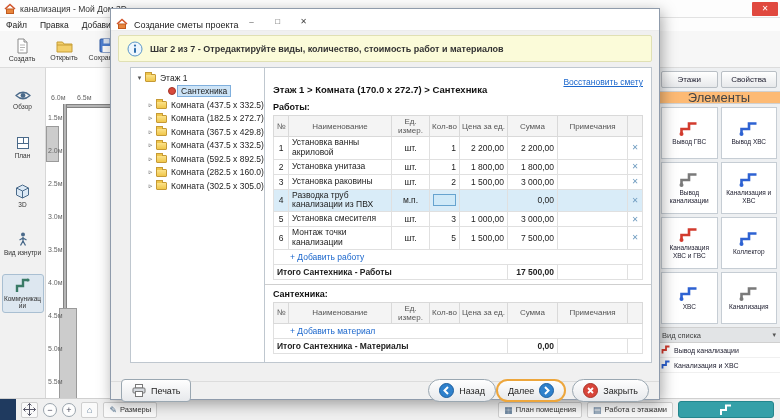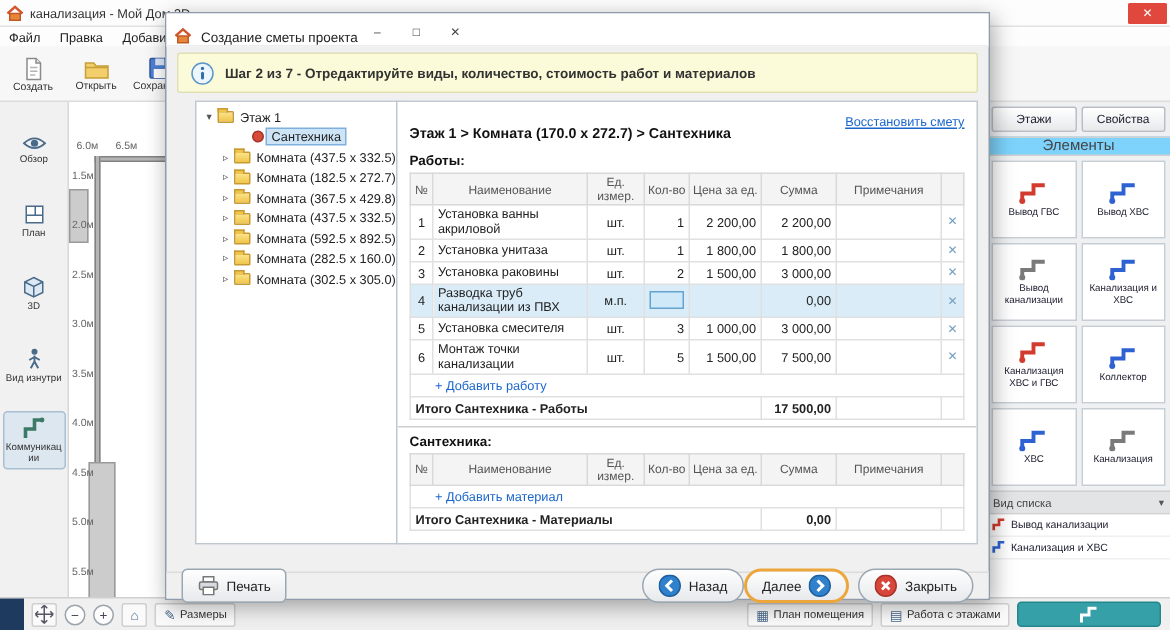--- a/index.html
+++ b/index.html
@@ -27,21 +27,21 @@
 .hlabel{position:absolute;top:26px;font-size:7px;color:#666;}
 .wall-v{position:absolute;left:17px;top:36px;width:4px;bottom:0;background:#b5b5b5;border-left:1px solid #828282;border-right:1px solid #828282;}
 .wall-h{position:absolute;left:17px;top:36px;height:4px;width:72px;background:#b5b5b5;border:1px solid #828282;}
 .block1{position:absolute;left:0;top:58px;width:13px;height:36px;background:#cccccc;border:1px solid #9a9a9a;}
 .block2{position:absolute;left:13px;top:240px;width:18px;height:92px;background:#cccccc;border:1px solid #9a9a9a;}
 
 
 .rpanel{position:absolute;right:0;top:0;bottom:0;width:123px;background:#eef0f2;border-left:1px solid #cfcfcf;display:flex;flex-direction:column;}
 .rtabs{display:flex;gap:3px;padding:3px;}
 .rtab{flex:1;height:17px;font-size:8px;background:linear-gradient(#ffffff,#e7e9eb);border:1px solid #b9bfc5;border-radius:2px;text-align:center;line-height:15px;color:#223;}
-.rsection{height:13px;background:#7dd3fc;border-top:1px solid #d0d0d0;border-bottom:1px solid #d0d0d0;font-size:10px;color:#444;display:flex;align-items:center;justify-content:center;}
+.rsection{height:13px;background:#fdba74;border-top:1px solid #d0d0d0;border-bottom:1px solid #d0d0d0;font-size:13px;color:#444;display:flex;align-items:center;justify-content:center;}
 .rgrid{display:grid;grid-template-columns:1fr 1fr;gap:3px;padding:3px;}
 .pitem{background:#fff;border:1px solid #c6cdd4;height:52px;display:flex;flex-direction:column;align-items:center;justify-content:center;gap:2px;font-size:6.5px;text-align:center;color:#223;padding:1px;line-height:1.15;overflow:hidden;}
 .rlist-header{height:16px;background:#e2e4e6;border-top:1px solid #d0d0d0;border-bottom:1px solid #d0d0d0;font-size:7.5px;color:#444;display:flex;align-items:center;justify-content:space-between;padding:0 4px;}
 .chev{font-size:7px;color:#555;}
 .rlist{background:#fff;flex:1;overflow:hidden;}
 .rlist-item{height:15px;display:flex;gap:3px;align-items:center;font-size:7px;padding-left:3px;border-bottom:1px solid #f0f0f0;color:#223;white-space:nowrap;overflow:hidden;}
 
 
 .statusbar{position:absolute;left:0;right:0;bottom:0;height:22px;background:#f0f0f0;border-top:1px solid #d0d0d0;display:flex;align-items:center;gap:5px;padding:0 6px 0 0;z-index:3;}
 .sb-logo{width:16px;height:22px;background:#1f3a5f;flex:none;}

